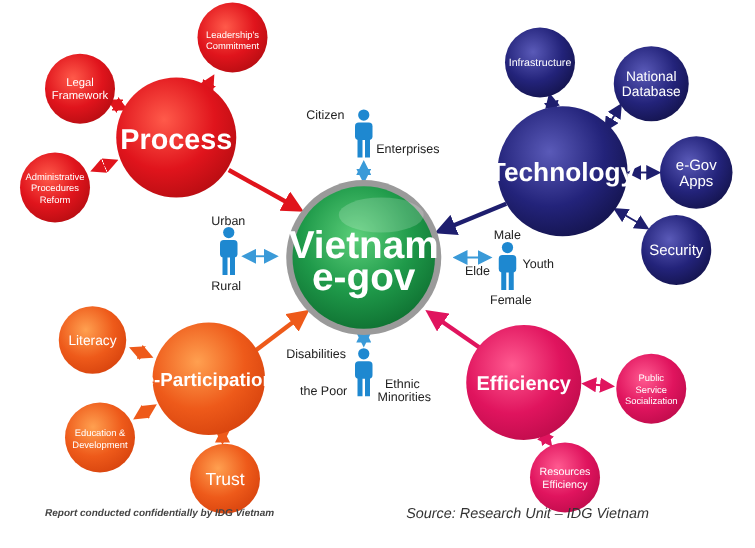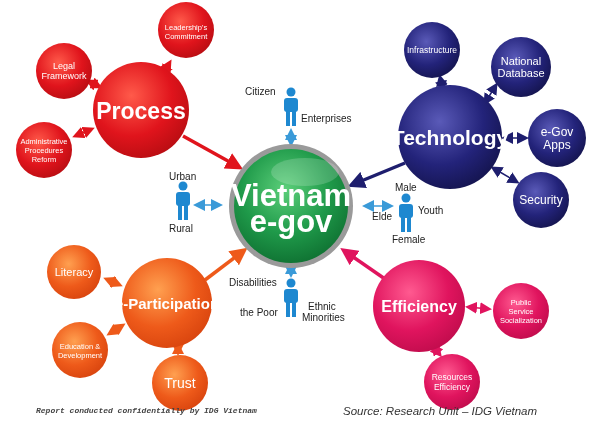--- a/index.html
+++ b/index.html
@@ -1,22 +1,22 @@
 <!DOCTYPE html>
 <html><head>
 <meta charset="utf-8">
 <style>
   html, body { margin:0; padding:0; background:#ffffff; }
   body { width:604px; height:438px; overflow:hidden; position:relative; font-family:"Liberation Sans", sans-serif; }
   svg { position:absolute; left:0; top:0; }
   .node-text { font-family:"Liberation Sans", sans-serif; fill:#ffffff; text-anchor:middle; }
   .lbl { font-family:"Liberation Sans", sans-serif; fill:#222; font-size:10px; }
   .foot { position:absolute; font-style:italic; color:#333; }
-  .foot-left { left:36px; top:406px; font-size:8px; font-family:Liberation Mono, monospace; font-weight:bold; color:#444; }
-  .foot-right { left:343px; top:405px; font-size:11.5px; font-family:"Liberation Sans", sans-serif; color:#333; }
+  .foot-left { left:36px; top:406px; font-size:8px; font-family:Liberation Sans, sans-serif; font-weight:bold; color:#444; }
+  .foot-right { left:325px; top:405px; font-size:11.5px; font-family:"Liberation Sans", sans-serif; color:#333; }
 </style>
 </head>
 <body>
 
 <svg width="604" height="438" viewBox="0 0 604 438">
   <defs>
     <radialGradient id="gRed" cx="40%" cy="35%" r="70%">
       <stop offset="0%" stop-color="#ff5a4a"></stop>
         <stop offset="60%" stop-color="#e0141c"></stop>
         <stop offset="100%" stop-color="#b80d12"></stop>

